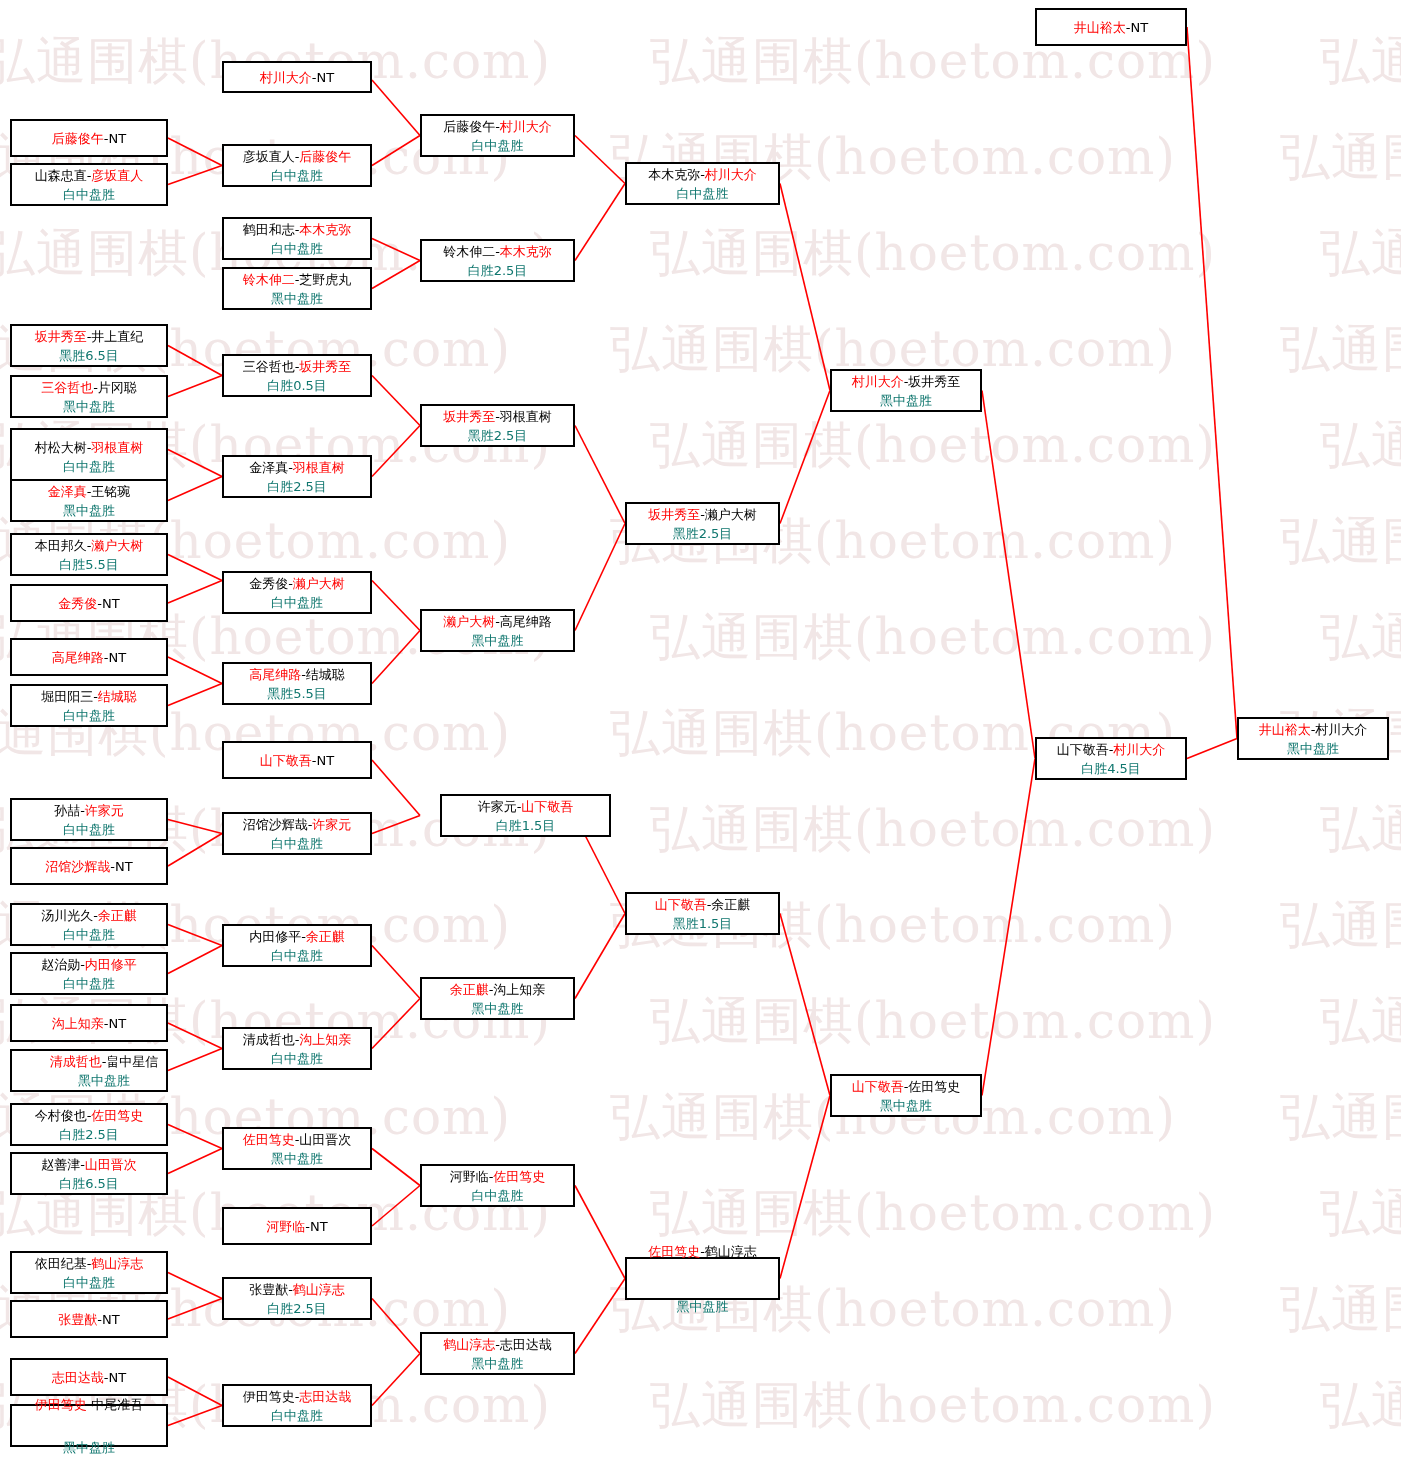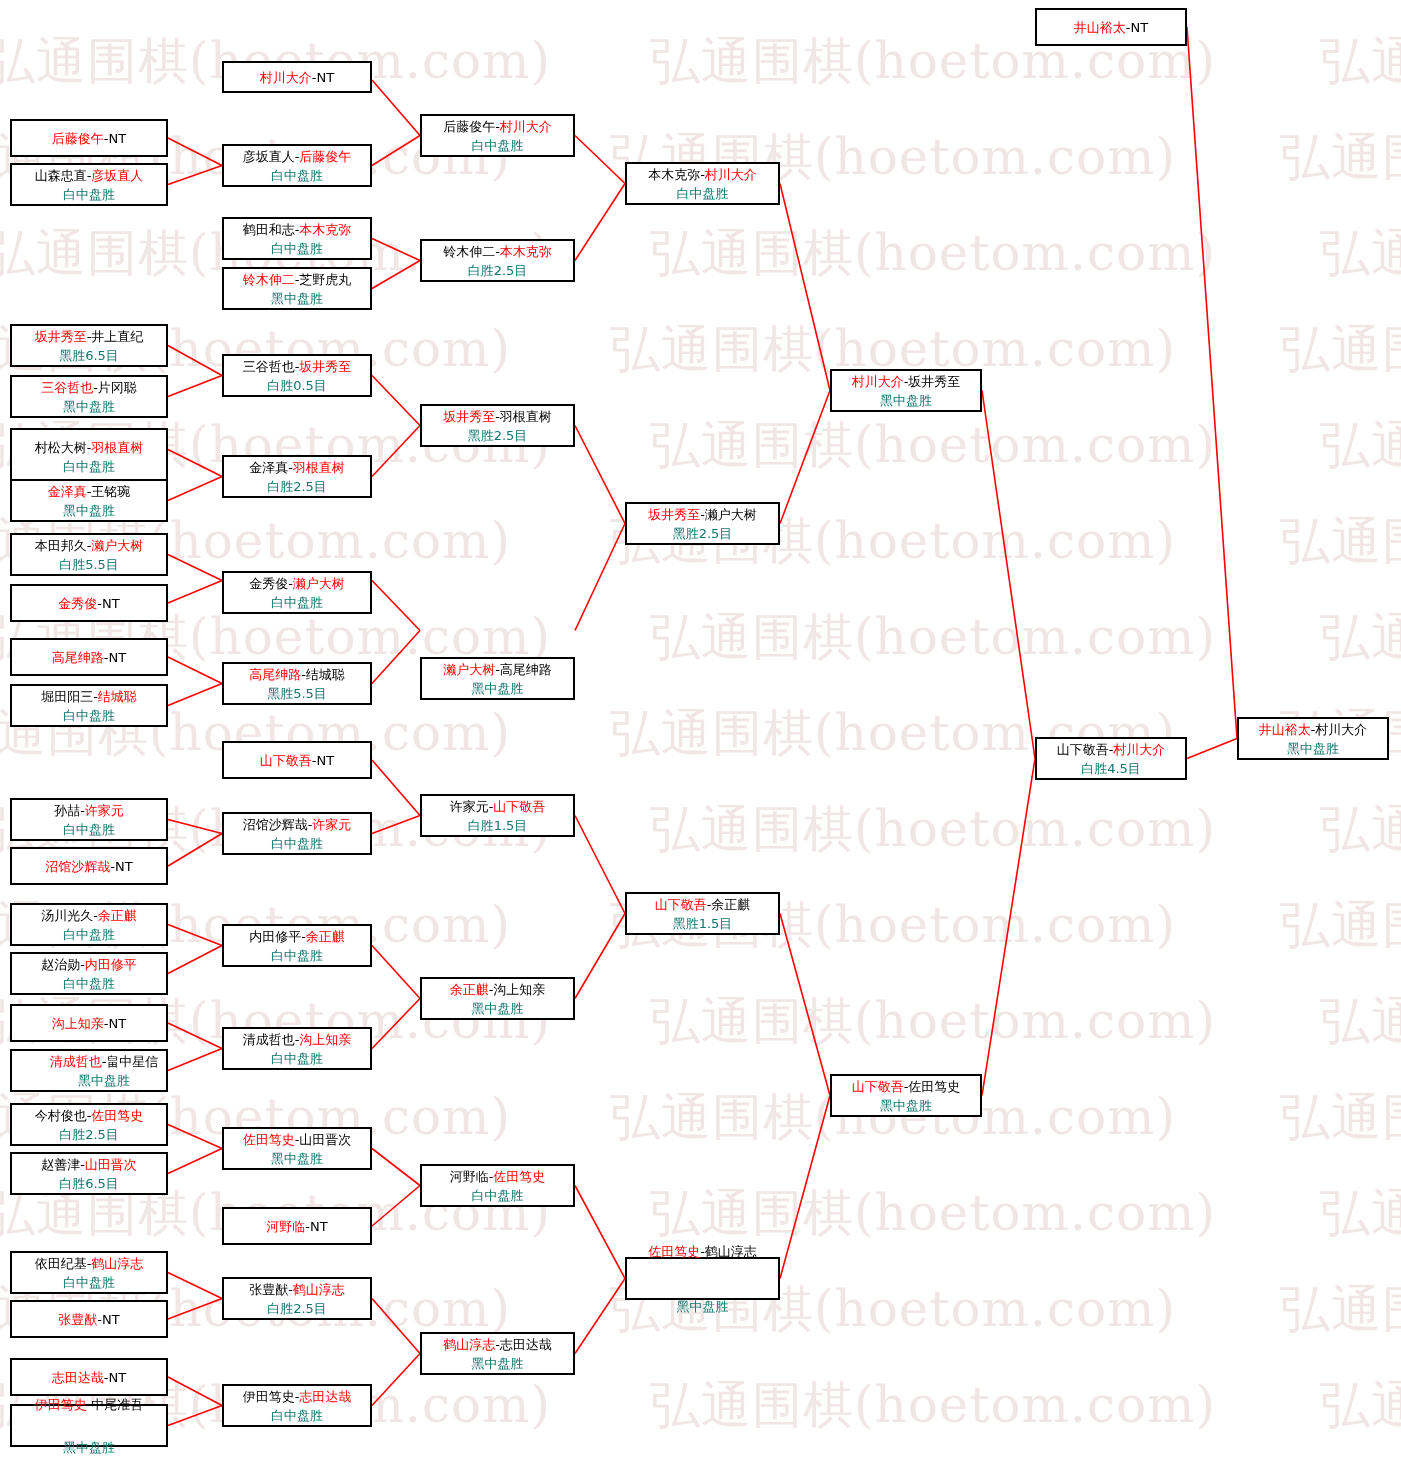--- a/index.html
+++ b/index.html
@@ -294,25 +294,25 @@
         <div class="result">白中盘胜</div>
       </div>
       <div class="match-box" style="left: 420px; top: 239px; width: 155px; height: 43px;">
         <div class="players"><span>铃木伸二-</span><span class="winner">本木克弥</span></div>
         <div class="result">白胜2.5目</div>
       </div>
       <div class="match-box" style="left: 420px; top: 404px; width: 155px; height: 43px;">
         <div class="players"><span class="winner">坂井秀至</span><span>-羽根直树</span></div>
         <div class="result">黑胜2.5目</div>
       </div>
-      <div class="match-box" style="left: 420px; top: 609px; width: 155px; height: 43px; margin-top: 48px;">
+      <div class="match-box" style="left: 420px; top: 609px; width: 155px; height: 43px;">
         <div class="players"><span class="winner">濑户大树</span><span>-高尾绅路</span></div>
         <div class="result">黑中盘胜</div>
       </div>
-      <div class="match-box" style="left: 420px; top: 794px; width: 155px; height: 43px;">
+      <div class="match-box" style="left: 440px; top: 794px; width: 171px; height: 43px;">
         <div class="players"><span>许家元-</span><span class="winner">山下敬吾</span></div>
         <div class="result">白胜1.5目</div>
       </div>
       <div class="match-box" style="left: 420px; top: 977px; width: 155px; height: 43px;">
         <div class="players"><span class="winner">余正麒</span><span>-沟上知亲</span></div>
         <div class="result">黑中盘胜</div>
       </div>
       <div class="match-box" style="left: 420px; top: 1164px; width: 155px; height: 43px;">
         <div class="players"><span>河野临-</span><span class="winner">佐田笃史</span></div>
         <div class="result">白中盘胜</div>

